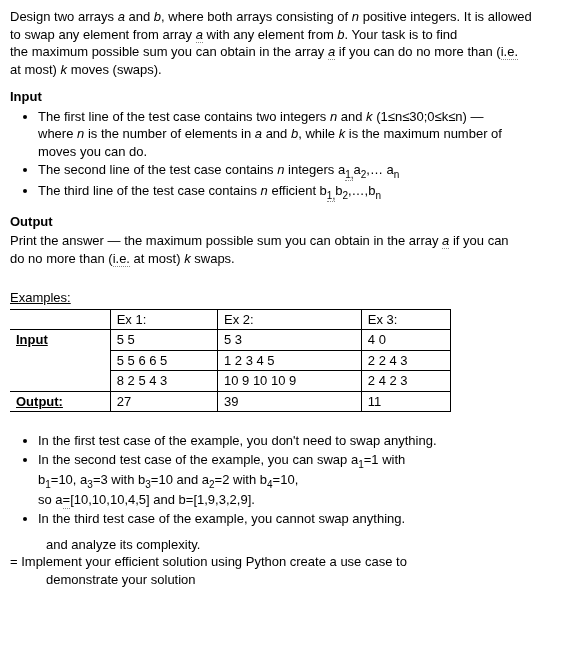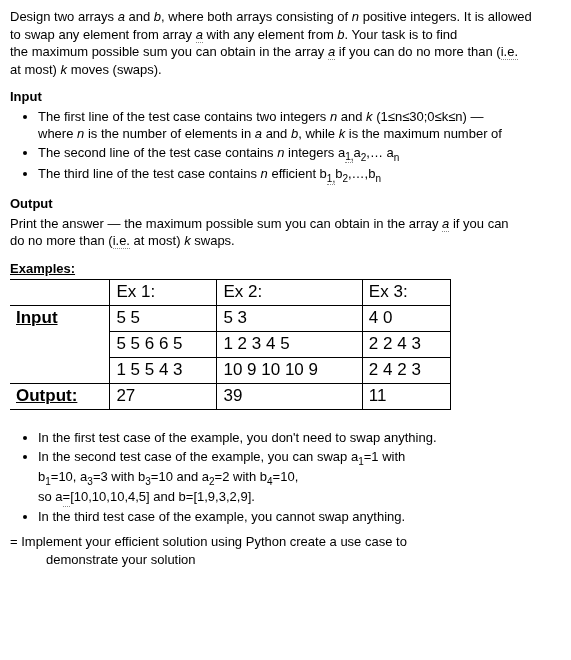--- a/index.html
+++ b/index.html
@@ -19,32 +19,32 @@
   ul { margin: 2px 0 2px 0; padding-left: 28px; }
   ul li { margin-bottom: 1px; }
   table.ex {
     border-collapse: collapse;
     margin-top: 2px;
     width: 80%;
   }
   table.ex td, table.ex th {
     border: 1px solid #000;
     padding: 1px 6px;
-    font-size: 17px;
+    font-size: 13px;
     text-align: left;
     vertical-align: top;
     font-weight: normal;
   }
   table.ex td.noleft, table.ex th.noleft { border-left: none; }
   .rowhead-txt { font-weight: bold; text-decoration: underline; }
   .indent1 { padding-left: 36px; margin: 0; }
   .tasks { margin-top: 8px; }
   .tasks p { margin: 0 0 0 0; }
   .sub { font-size: 10px; vertical-align: sub; }
-  .examples-heading { font-weight: bold; text-decoration: underline; margin-top: 10px; }
+  .examples-heading { font-weight: normal; text-decoration: underline; margin-top: 22px; }
   .triple { display:inline-block; border-bottom:1px dotted #888; }
   .tight { margin:0; }
 </style>
 </head>
 <body>
 
 
 
 
 <div>
@@ -53,20 +53,21 @@
   <span>the </span><span class="bold">maximum</span><span> possible sum you can obtain in the array </span><span class="ital dotul">a</span><span> if you can do no more than (</span><span class="dotul">i.e.</span><br>
   <span>at most) </span><span class="ital">k</span><span> moves (swaps).</span>
 </div>
 
 
 <div class="section-title">Input</div>
 <ul>
   <li>
     <span>The first line of the test case contains two integers </span><span class="ital">n</span><span> and </span><span class="ital">k</span><span> (1≤n≤30;0≤k≤n) —</span><br>
     <span>where </span><span class="ital">n</span><span> is the number of elements in </span><span class="ital">a</span><span> and </span><span class="ital">b</span><span>, while </span><span class="ital">k</span><span> is the maximum number of</span><br>
+    <span>moves you can do.</span>
   </li>
   <li>
     <span>The second line of the test case contains </span><span class="ital">n</span><span> integers a</span><span class="sub dotul">1,</span><span>a</span><span class="sub">2</span><span>,… a</span><span class="sub">n</span>
   </li>
   <li>
     <span>The third line of the test case contains </span><span class="ital">n</span><span> efficient b</span><span class="sub dotul">1,</span><span>b</span><span class="sub">2</span><span>,…,b</span><span class="sub">n</span>
   </li>
 </ul>
 
 
@@ -91,21 +92,21 @@
     <td>5 5</td>
     <td>5 3</td>
     <td>4 0</td>
   </tr>
   <tr>
     <td>5 5 6 6 5</td>
     <td>1 2 3 4 5</td>
     <td>2 2 4 3</td>
   </tr>
   <tr>
-    <td>1 5 5 4 3</td>
+    <td>8 2 5 4 3</td>
     <td>10 9 10 10 9</td>
     <td>2 4 2 3</td>
   </tr>
   <tr>
     <td class="noleft"><span class="rowhead-txt">Output:</span></td>
     <td>27</td>
     <td>39</td>
     <td>11</td>
   </tr>
 </tbody>
@@ -118,18 +119,19 @@
   <li>
     <span>In the second test case of the example, you can swap a</span><span class="sub">1</span><span>=1 with</span><br>
     <span>b</span><span class="sub">1</span><span>=10, a</span><span class="sub">3</span><span>=3 with b</span><span class="sub">3</span><span>=10 and a</span><span class="sub">2</span><span>=2 with b</span><span class="sub">4</span><span>=10,</span><br>
     <span>so a</span><span class="triple">=</span><span>[10,10,10,4,5] and  b=[1,9,3,2,9].</span>
   </li>
   <li>In the third test case of the example, you cannot swap anything.</li>
 </ul>
 
 
 <div class="tasks">
+  <p class="indent1">and analyze its complexity.</p>
   <p class="tight"><span style="">=  Implement</span><span> your efficient solution using Python  create a use case to</span></p>
   <p class="indent1">demonstrate your solution</p>
 </div>
 
 
 
 
 </body></html>

